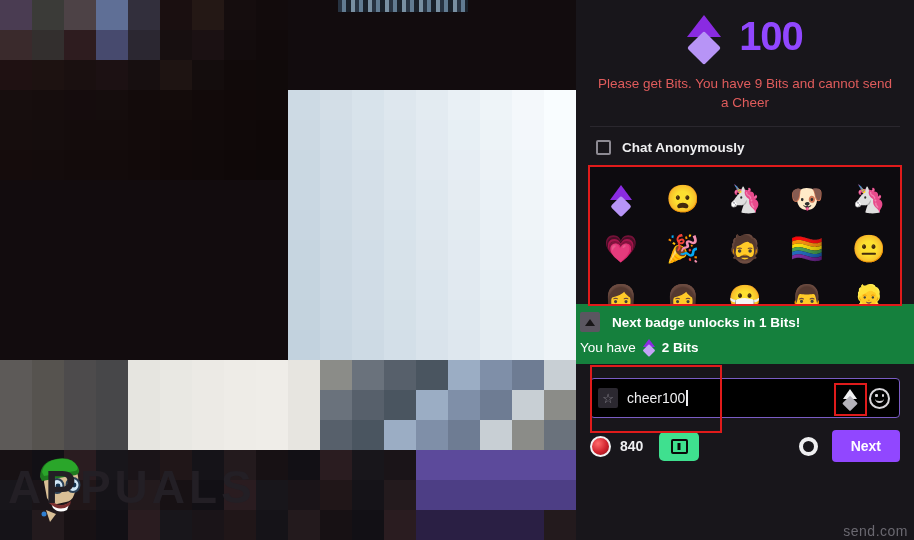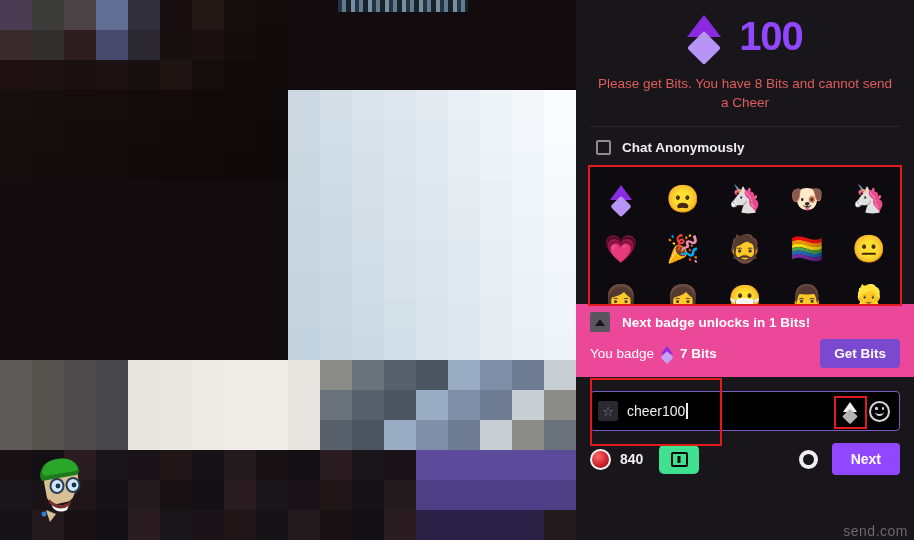--- a/index.html
+++ b/index.html
@@ -43,21 +43,21 @@
     display:grid;grid-template-columns:repeat(5,1fr);grid-auto-rows:50px;align-items:center;justify-items:center;}
   .emote{width:32px;height:32px;display:flex;align-items:center;justify-content:center;font-size:27px;line-height:1;}
   .emote.gem{font-size:0;}
   .emote .minigem{width:22px;height:28px;position:relative;}
   .emote .minigem .t{position:absolute;left:50%;top:0;transform:translateX(-50%);width:0;height:0;
     border-left:11px solid transparent;border-right:11px solid transparent;border-bottom:15px solid #8a2be2;}
   .emote .minigem .b{position:absolute;left:50%;top:14px;transform:translateX(-50%) rotate(45deg);width:15px;height:15px;background:#b794f6;border-radius:2px;}
   #emote-redbox{position:absolute;left:-2px;top:-2px;right:-2px;bottom:-2px;border:2px solid #e01b1b;pointer-events:none;}
 
   
-  #bits-banner{background:#ec4899;padding:8px 14px 9px;}
+  #bits-banner{background:#15803d;padding:8px 4px 9px;}
   .bb-row1{display:flex;align-items:center;gap:12px;}
   .badge-sq{width:20px;height:20px;background:#5a5660;display:flex;align-items:center;justify-content:center;border-radius:2px;}
   .badge-sq i{width:0;height:0;border-left:5px solid transparent;border-right:5px solid transparent;border-bottom:7px solid #181618;display:block;}
   .bb-row1 .t{font-size:13.5px;font-weight:bold;color:#fff;}
   .bb-row2{display:flex;align-items:center;margin-top:7px;}
   .bb-row2 .t1{font-size:13.5px;color:#fff;}
   .tinygem{width:12px;height:16px;position:relative;margin:0 7px;}
   .tinygem .t{position:absolute;left:50%;top:0;transform:translateX(-50%);width:0;height:0;border-left:6px solid transparent;border-right:6px solid transparent;border-bottom:8px solid #8a2be2;}
   .tinygem .b{position:absolute;left:50%;top:7px;transform:translateX(-50%) rotate(45deg);width:9px;height:9px;background:#c3a3f7;border-radius:1px;}
   .bb-row2 .t2{font-size:13.5px;font-weight:bold;color:#fff;}
@@ -434,34 +434,35 @@
       <path d="M42 20 q2-11 16-13 q14-2 19 7 q2 4-2 5 l-31 5 z" fill="#2aa62a"></path>
       <ellipse cx="57" cy="34" rx="6.5" ry="7" fill="#cfe6f5" stroke="#2a3f55" stroke-width="2"></ellipse>
       <ellipse cx="73" cy="33" rx="6.5" ry="7" fill="#cfe6f5" stroke="#2a3f55" stroke-width="2"></ellipse>
       <circle cx="58" cy="34" r="2.4" fill="#14324d"></circle>
         <circle cx="74" cy="33" r="2.4" fill="#14324d"></circle>
       <path d="M50 49 q10 9 20 1 l-3 8 q-8 4-14-2 z" fill="#fff"></path>
       <path d="M49 47 q11 11 22 2 l-1 4 q-10 8-21-2 z" fill="#7a2f2f"></path>
       <path d="M46 58 l4 12 l6-8 z" fill="#d9bf96"></path>
       <circle cx="44" cy="62" r="2.5" fill="#2f7fd1"></circle>
     </svg>
+    <div id="watermark-text">APPUALS</div>
   </div>
 
   <div id="panel">
 
 
     <div id="bits-hero">
       <div class="bit-gem">
           <div class="top"></div>
           <div class="bot"></div>
         </div>
       <div class="num">100</div>
     </div>
 
-    <div id="warn">Please get Bits. You have 8 Bits and cannot send a Cheer</div>
+    <div id="warn">Please get Bits. You have 9 Bits and cannot send a Cheer</div>
     <div class="divider"></div>
 
     <div id="anon-row">
       <div class="cbox"></div>
       <div class="lbl">Chat Anonymously</div>
     </div>
 
     <div id="emote-wrap">
       <div id="emote-grid">
           <div class="emote gem">
@@ -489,27 +490,26 @@
     </div>
 
     <div id="bits-banner">
       <div class="bb-row1">
         <div class="badge-sq">
             <i></i>
           </div>
         <div class="t">Next badge unlocks in 1 Bits!</div>
       </div>
       <div class="bb-row2">
-        <div class="t1">You badge</div>
+        <div class="t1">You have</div>
         <div class="tinygem">
             <div class="t"></div>
             <div class="b"></div>
           </div>
-        <div class="t2">7 Bits</div>
-        <button id="get-bits">Get Bits</button>
+        <div class="t2">2 Bits</div>
       </div>
     </div>
 
     <div id="chat-area">
       <div id="chat-input-box">
         <div class="star-badge">☆</div>
         <div id="chat-text">
           <span>cheer100</span>
             <span id="caret"></span>
         </div>

